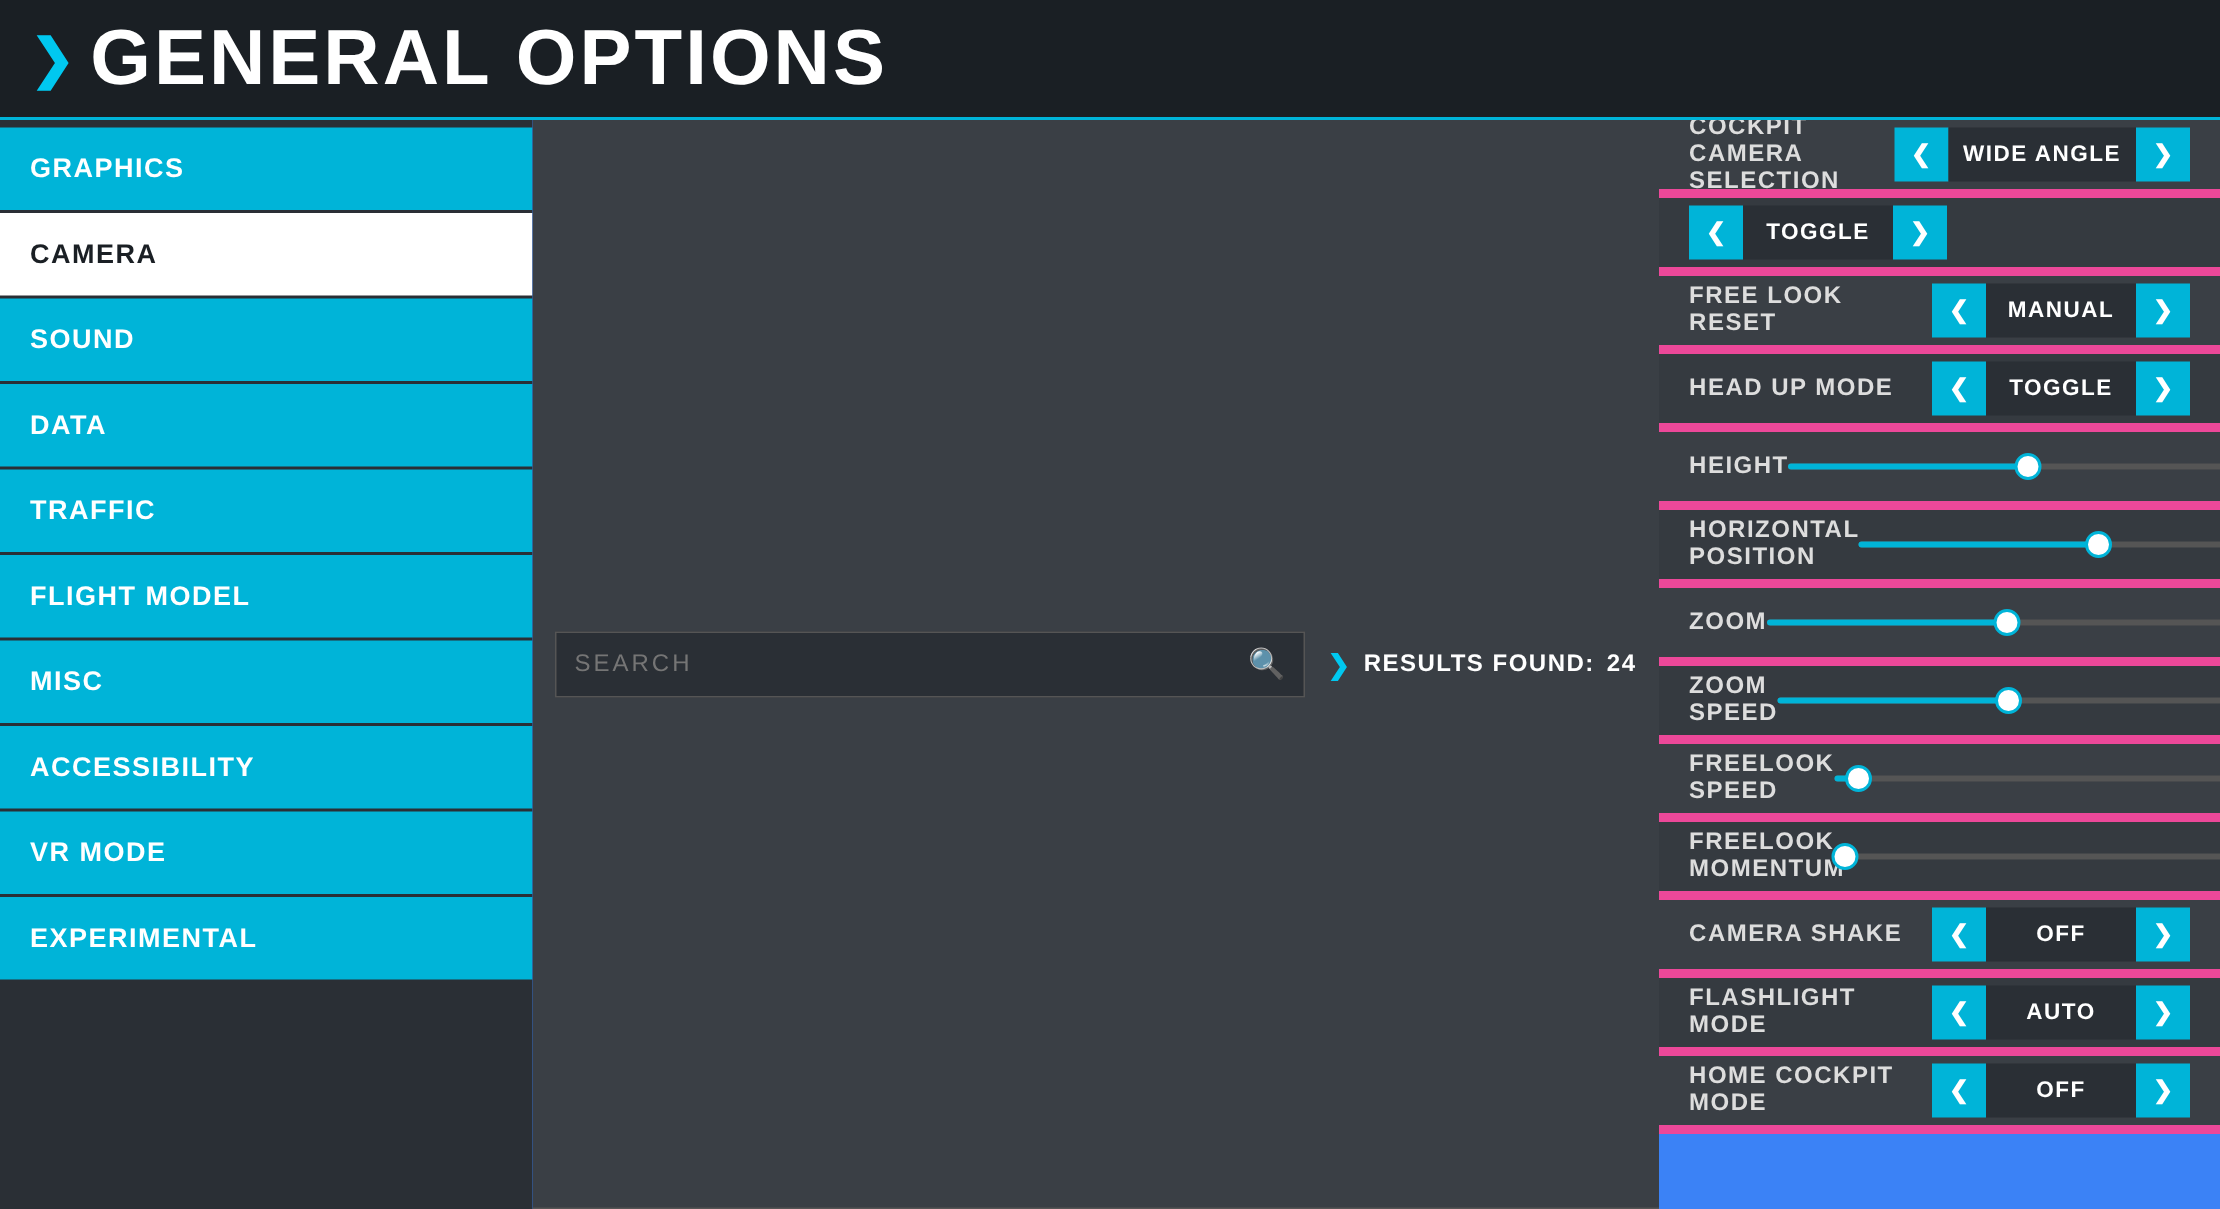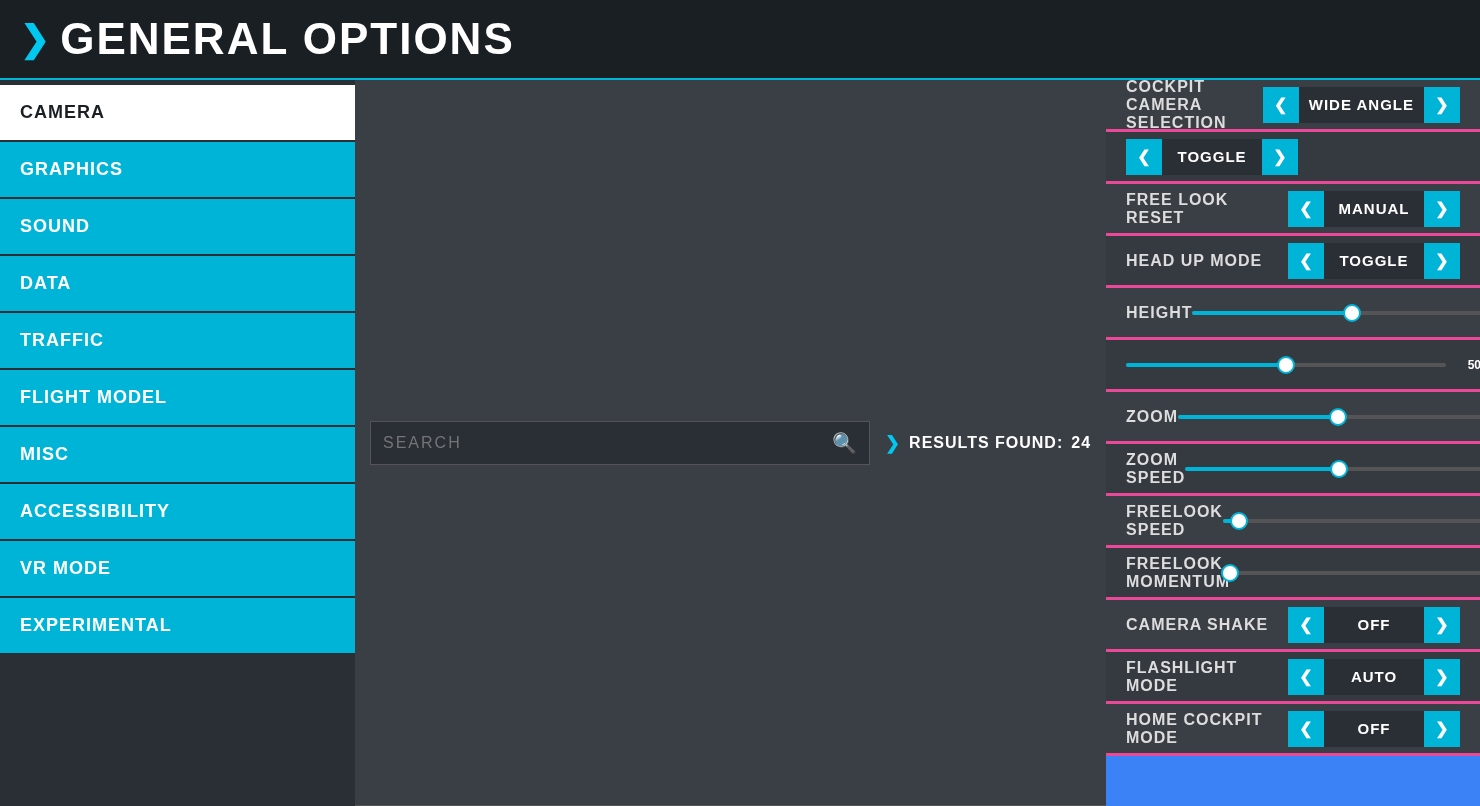--- a/index.html
+++ b/index.html
@@ -21,21 +21,21 @@
       padding: 0 20px;
       border-bottom: 2px solid #00b4d8;
     }
     .header-icon {
       color: #00c8f0;
       font-size: 36px;
       font-weight: bold;
       margin-right: 10px;
     }
     .header-title {
-      font-size: 44px;
+      font-size: 52px;
       font-weight: bold;
       color: #fff;
       letter-spacing: 2px;
     }
 
     
     .main-layout {
       display: flex;
       height: 726px;
     }
@@ -133,21 +133,21 @@
     }
     .settings-list::-webkit-scrollbar-thumb {
       background: #555;
     }
 
     .setting-row {
       display: flex;
       align-items: center;
       height: 52px;
       padding: 0 20px;
-      border-bottom: 3px solid #ec4899;
+      border-bottom: 6px solid #ec4899;
       background: #3a3f45;
     }
     .setting-row:nth-child(even) {
       background: #353a40;
     }
     .setting-label {
       flex: 1;
       font-size: 16px;
       font-weight: bold;
       color: #ddd;
@@ -230,22 +230,22 @@
 
   <div class="header">
     <span class="header-icon">❯</span>
     <span class="header-title">GENERAL OPTIONS</span>
   </div>
 
   <div class="main-layout">
 
     <div class="sidebar">
 
-    <div class="sidebar-item active">CAMERA</div>
-        <div class="sidebar-item">GRAPHICS</div>
+    <div class="sidebar-item">GRAPHICS</div>
+        <div class="sidebar-item active">CAMERA</div>
         <div class="sidebar-item">SOUND</div>
         <div class="sidebar-item">DATA</div>
         <div class="sidebar-item">TRAFFIC</div>
         <div class="sidebar-item">FLIGHT MODEL</div>
         <div class="sidebar-item">MISC</div>
         <div class="sidebar-item">ACCESSIBILITY</div>
         <div class="sidebar-item">VR MODE</div>
         <div class="sidebar-item">EXPERIMENTAL</div>
       </div>
 
@@ -300,20 +300,21 @@
             <span class="setting-label">HEIGHT</span>
             <div class="slider-wrap">
               <div class="slider-track">
                 <div class="slider-fill" style="width: 50%;"></div>
                 <div class="slider-thumb" style="left: calc(50% - 9px);"></div>
               </div>
             </div>
             <span class="slider-value">50</span>
           </div>
           <div class="setting-row">
+            <span class="setting-label">HORIZONTAL POSITION</span>
             <div class="slider-wrap">
               <div class="slider-track">
                 <div class="slider-fill" style="width: 50%;"></div>
                 <div class="slider-thumb" style="left: calc(50% - 9px);"></div>
               </div>
             </div>
             <span class="slider-value">50</span>
           </div>
           <div class="setting-row">
             <span class="setting-label">ZOOM</span>

